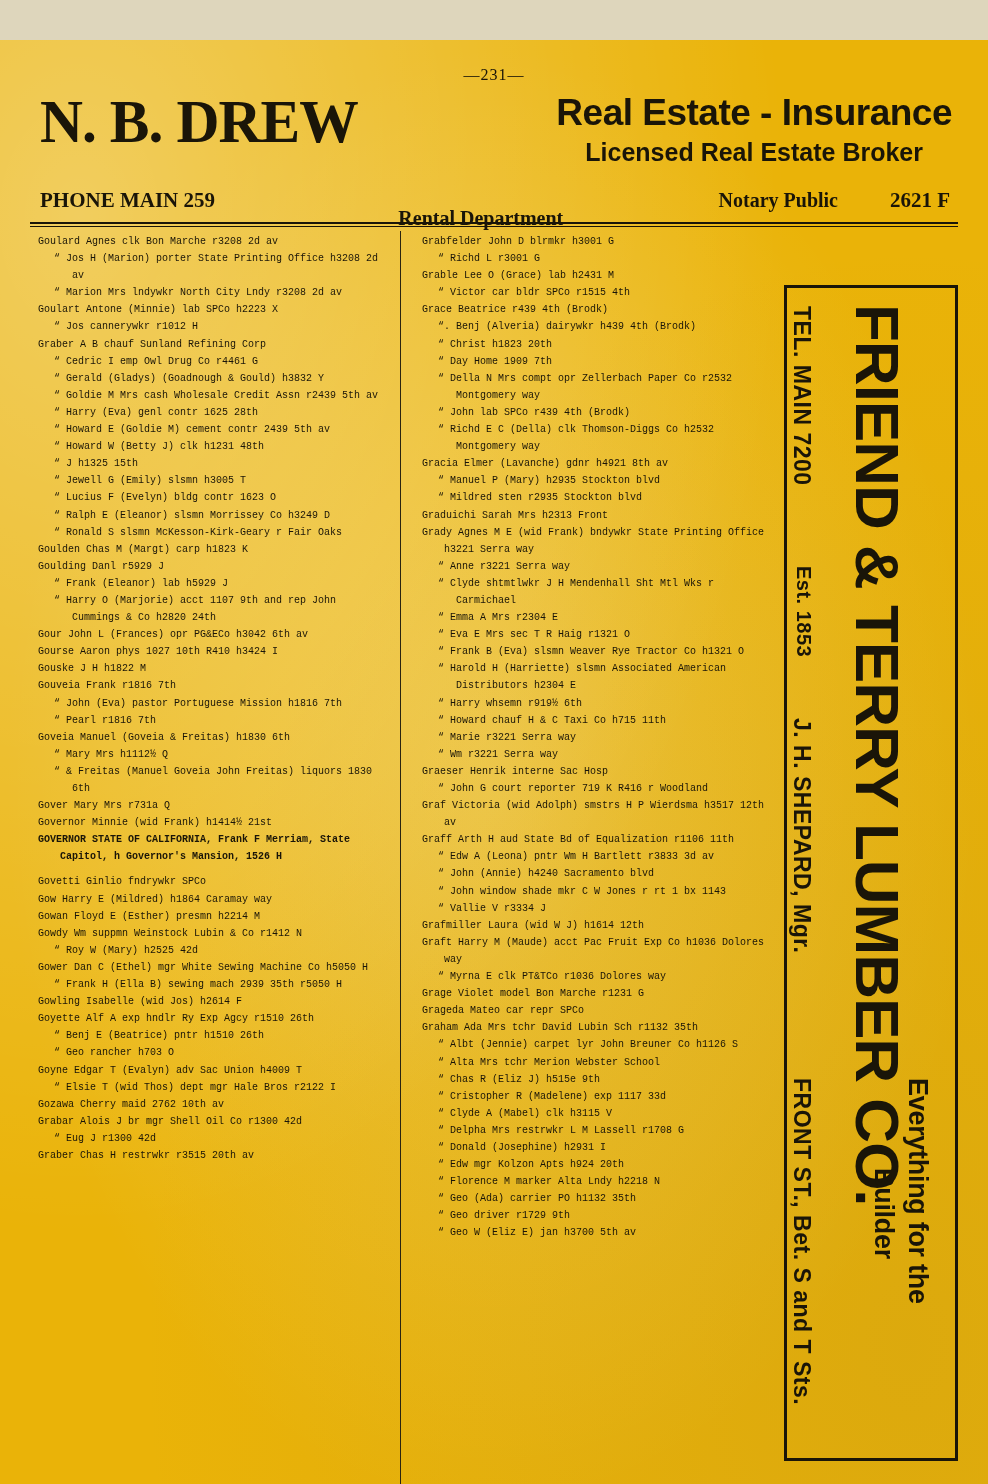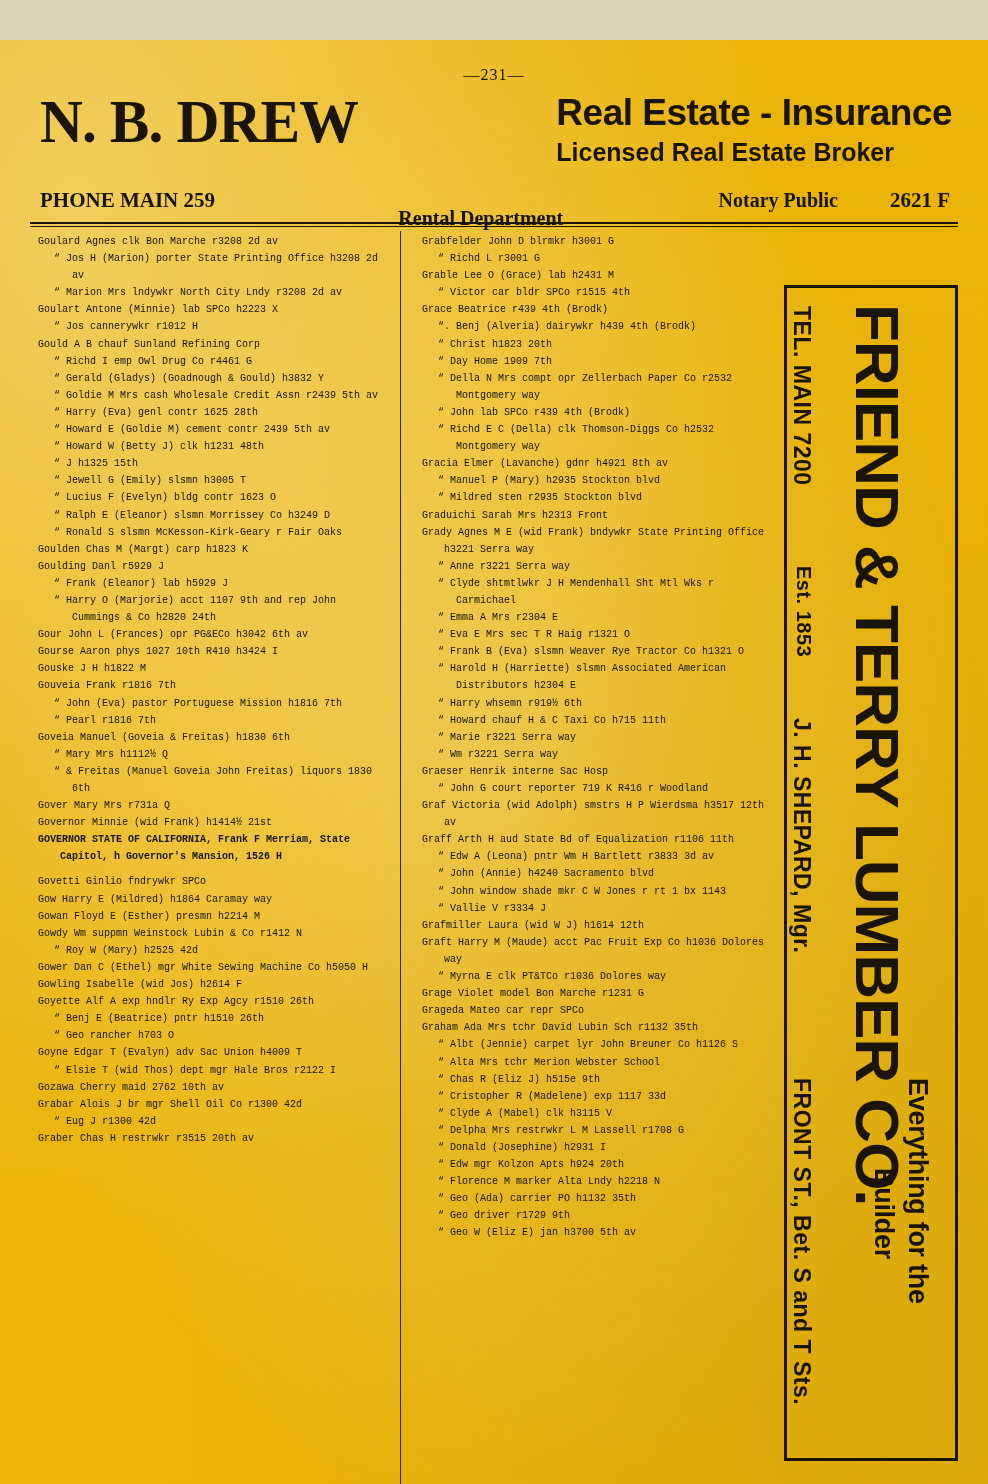--- a/index.html
+++ b/index.html
@@ -54,21 +54,21 @@
     font-size: 62px;
     letter-spacing: -1px;
     transform: scaleX(0.96);
     transform-origin: left center;
     white-space: nowrap;
   }
   .masthead-right {
     position: absolute;
     right: 36px;
     top: 8px;
-    text-align: left;
+    text-align: center;
   }
   .masthead-service {
     font-family: "Liberation Sans", sans-serif;
     font-weight: bold;
     font-size: 37px;
     letter-spacing: -0.5px;
     white-space: nowrap;
   }
   .masthead-sub {
     font-family: Liberation Sans, sans-serif;
@@ -240,22 +240,22 @@
 
     <div class="columns">
       <div class="col-divider"></div>
 
       <div class="col col-left" id="col-left">
           <div class="entry">Goulard Agnes clk Bon Marche r3208 2d av</div>
           <div class="entry cont">“ Jos H (Marion) porter State Printing Office h3208 2d av</div>
           <div class="entry cont">“ Marion Mrs lndywkr North City Lndy r3208 2d av</div>
           <div class="entry">Goulart Antone (Minnie) lab SPCo h2223 X</div>
           <div class="entry cont">“ Jos cannerywkr r1012 H</div>
-          <div class="entry">Gould A B chauf Sunland Refining Corp</div>
-          <div class="entry cont">“ Richd I emp Owl Drug Co r4461 G</div>
+          <div class="entry">Graber A B chauf Sunland Refining Corp</div>
+          <div class="entry cont">“ Cedric I emp Owl Drug Co r4461 G</div>
           <div class="entry cont">“ Gerald (Gladys) (Goadnough &amp; Gould) h3832 Y</div>
           <div class="entry cont">“ Goldie M Mrs cash Wholesale Credit Assn r2439 5th av</div>
           <div class="entry cont">“ Harry (Eva) genl contr 1625 28th</div>
           <div class="entry cont">“ Howard E (Goldie M) cement contr 2439 5th av</div>
           <div class="entry cont">“ Howard W (Betty J) clk h1231 48th</div>
           <div class="entry cont">“ J h1325 15th</div>
           <div class="entry cont">“ Jewell G (Emily) slsmn h3005 T</div>
           <div class="entry cont">“ Lucius F (Evelyn) bldg contr 1623 O</div>
           <div class="entry cont">“ Ralph E (Eleanor) slsmn Morrissey Co h3249 D</div>
           <div class="entry cont">“ Ronald S slsmn McKesson-Kirk-Geary r Fair Oaks</div>
@@ -275,20 +275,21 @@
           <div class="entry">Gover Mary Mrs r731a Q</div>
           <div class="entry">Governor Minnie (wid Frank) h1414½ 21st</div>
           <div class="entry bold">GOVERNOR STATE OF CALIFORNIA, Frank F Merriam, State Capitol, h Governor's Mansion, 1526 H</div>
           <div class="gap"></div>
           <div class="entry">Govetti Ginlio fndrywkr SPCo</div>
           <div class="entry">Gow Harry E (Mildred) h1864 Caramay way</div>
           <div class="entry">Gowan Floyd E (Esther) presmn h2214 M</div>
           <div class="entry">Gowdy Wm suppmn Weinstock Lubin &amp; Co r1412 N</div>
           <div class="entry cont">“ Roy W (Mary) h2525 42d</div>
           <div class="entry">Gower Dan C (Ethel) mgr White Sewing Machine Co h5050 H</div>
+          <div class="entry cont">“ Frank H (Ella B) sewing mach 2939 35th r5050 H</div>
           <div class="entry">Gowling Isabelle (wid Jos) h2614 F</div>
           <div class="entry">Goyette Alf A exp hndlr Ry Exp Agcy r1510 26th</div>
           <div class="entry cont">“ Benj E (Beatrice) pntr h1510 26th</div>
           <div class="entry cont">“ Geo rancher h703 O</div>
           <div class="entry">Goyne Edgar T (Evalyn) adv Sac Union h4009 T</div>
           <div class="entry cont">“ Elsie T (wid Thos) dept mgr Hale Bros r2122 I</div>
           <div class="entry">Gozawa Cherry maid 2762 10th av</div>
           <div class="entry">Grabar Alois J br mgr Shell Oil Co r1300 42d</div>
           <div class="entry cont">“ Eug J r1300 42d</div>
           <div class="entry">Graber Chas H restrwkr r3515 20th av</div>

